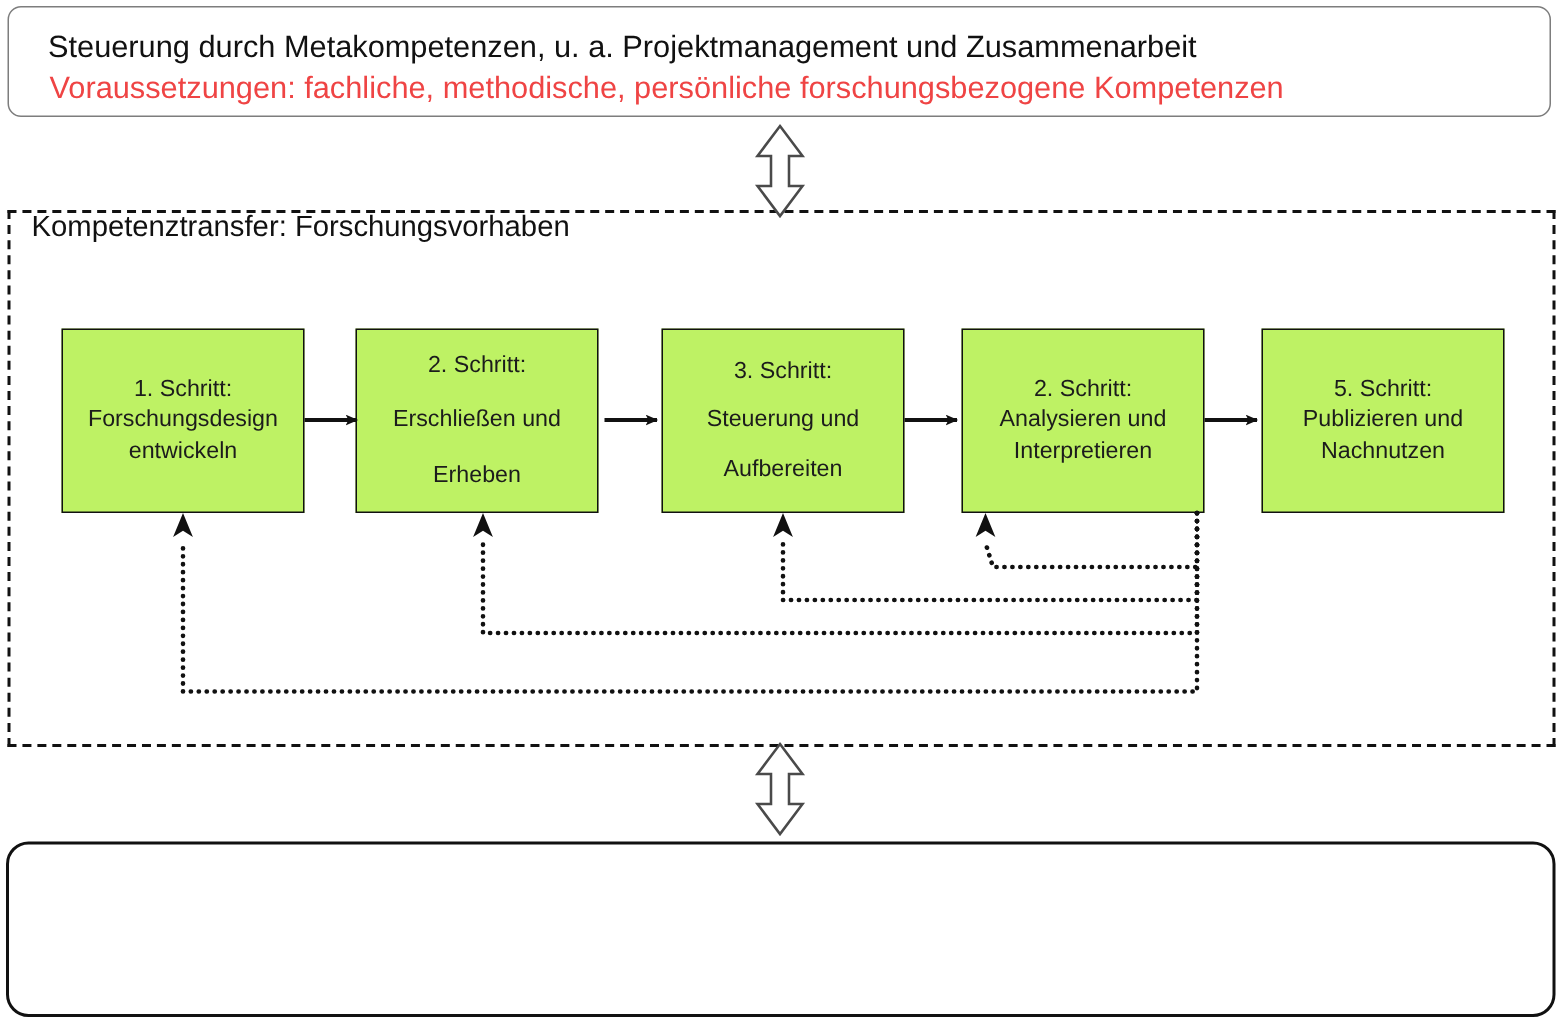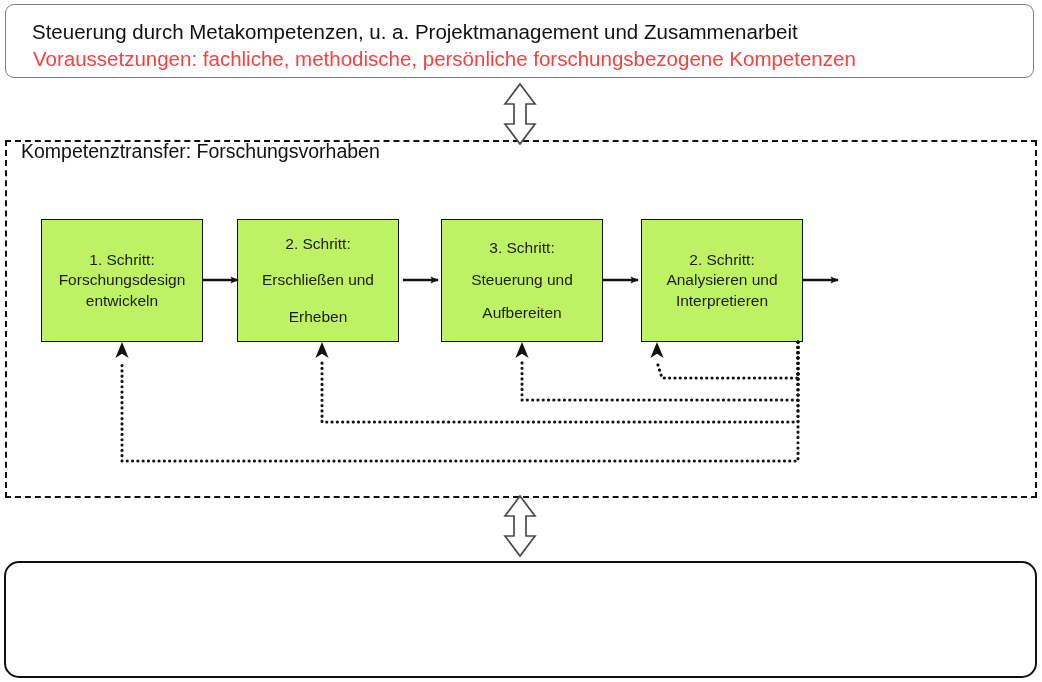--- a/index.html
+++ b/index.html
@@ -132,20 +132,25 @@
   <div class="step-box" style="left:441px;gap:12px;">
     <span class="ln">3. Schritt:</span>
     <span class="ln">Steuerung und</span>
     <span class="ln">Aufbereiten</span>
   </div>
   <div class="step-box" style="left:641px;">
     <span class="ln">2. Schritt:</span>
     <span class="ln">Analysieren und</span>
     <span class="ln">Interpretieren</span>
   </div>
+  <div class="step-box" style="left:841px;">
+    <span class="ln">5. Schritt:</span>
+    <span class="ln">Publizieren und</span>
+    <span class="ln">Nachnutzen</span>
+  </div>
 
   <div class="bottom-band"></div>
   <div class="bottom-band-label">Voraussetzungen: fachliche, methodische, persönliche forschungsbezogene Kompetenzen</div>
 
   <svg id="arrows" viewBox="0 0 1042 682">
     <defs>
       <marker id="solidHead" markerWidth="9" markerHeight="9" refX="7.6" refY="3.6" orient="auto" markerUnits="userSpaceOnUse">
         <path d="M0,0 L8.4,3.6 L0,7.2 L1.9,3.6 Z" fill="#111111"></path>
       </marker>
       <marker id="dotHead" markerWidth="11" markerHeight="11" refX="8.6" refY="4.3" orient="auto" markerUnits="userSpaceOnUse">

